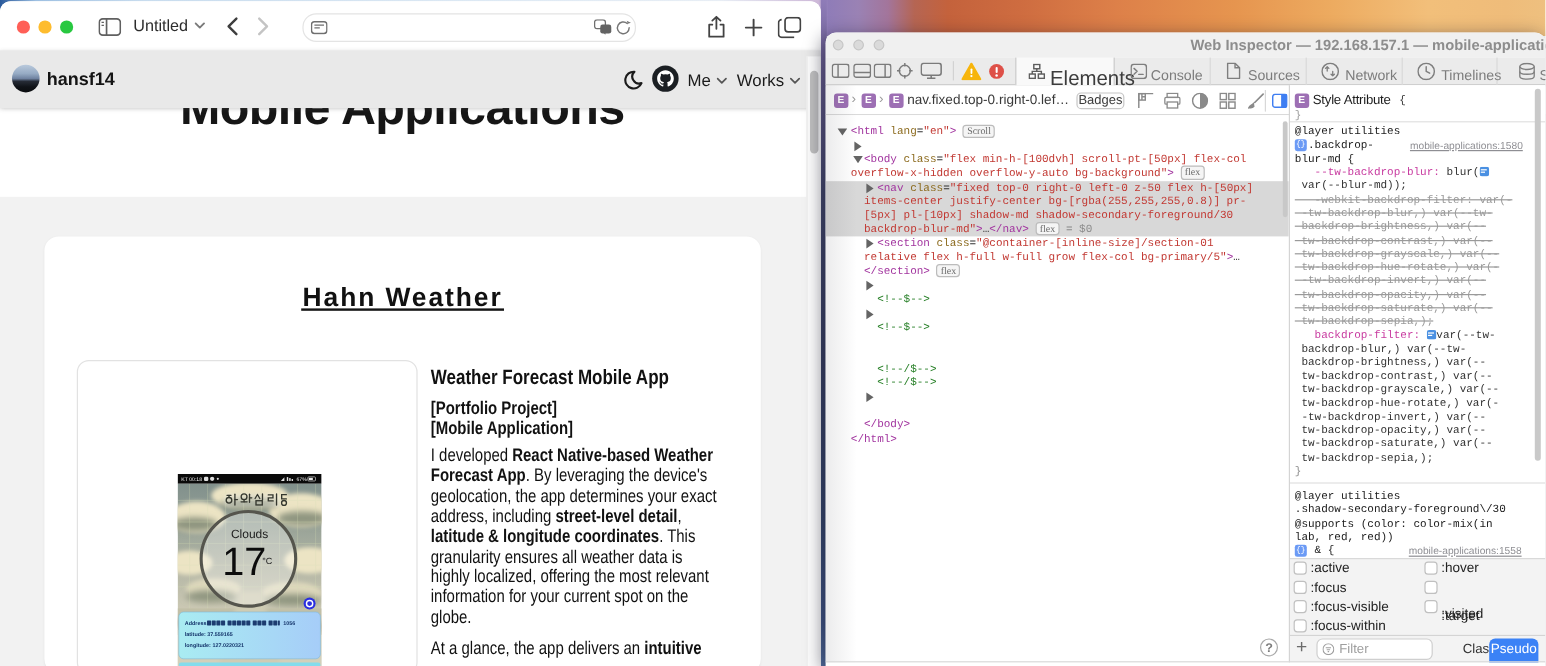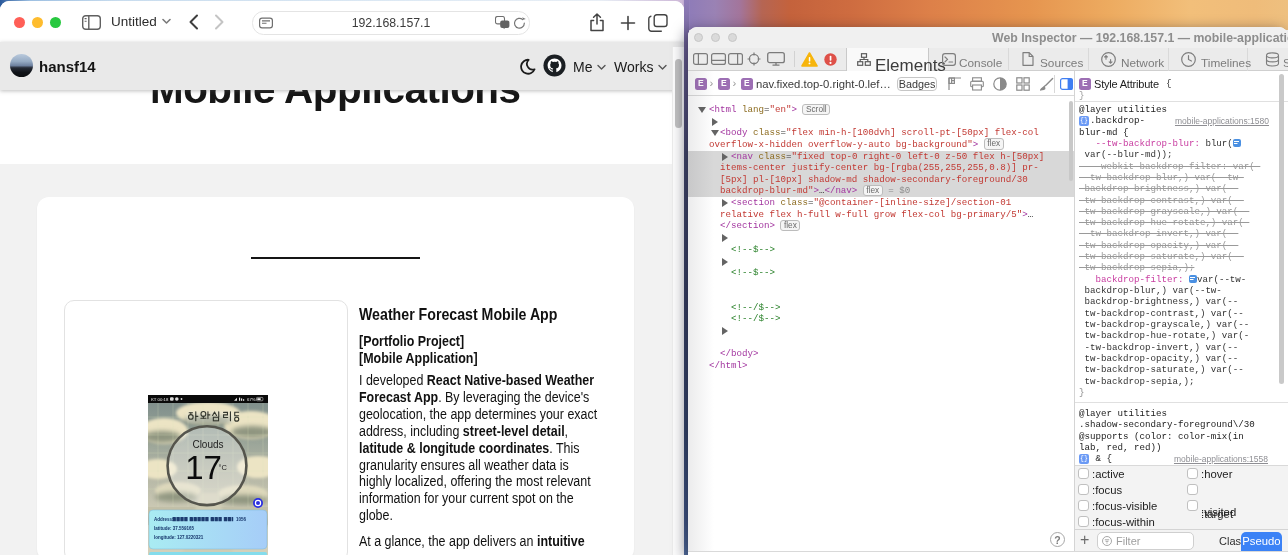--- a/index.html
+++ b/index.html
@@ -5,21 +5,21 @@
   * { margin:0; padding:0; box-sizing:border-box; }
   html,body { width:1288px; height:555px; overflow:hidden; }
   body { position:relative; font-family:"Liberation Sans", sans-serif; background:#fff; }
   .abs { position:absolute; }
   svg { display:block; }
   .tg { color:#a2359f; }
   .an { color:#8d6c20; }
   .av { color:#c23933; }
   .cm { color:#267f26; }
   .gr { color:#8c8c8c; }
-  .bdg { display:inline-block; border:1px solid #bcbcbc; border-radius:3px; padding:0 2.5px; font-size:8.3px; line-height:9.2px; margin:-2px 0; color:#696969; background:#f5f5f5; font-family:Liberation Sans, sans-serif; vertical-align:0.5px; }
+  .bdg { display:inline-block; border:1px solid #bcbcbc; border-radius:3px; padding:0 2.5px; font-size:8.3px; line-height:9.2px; margin:-2px 0; color:#696969; background:#f5f5f5; font-family:Liberation Serif, serif; vertical-align:0.5px; }
   .tri-r { width:0; height:0; border-left:6px solid #646464; border-top:4px solid transparent; border-bottom:4px solid transparent; }
   .tri-d { width:0; height:0; border-top:6px solid #646464; border-left:4px solid transparent; border-right:4px solid transparent; }
   .cssblk { font-family:'Liberation Mono',monospace; font-size:9.17px; line-height:11.32px; color:#333; }
   .sel { color:#1a1a1a; }
   .pn { color:#c83ca0; }
   .st { color:#9a9a9a; text-decoration:line-through; }
   .varic { display:inline-block; width:8px; height:8px; border-radius:2px; background:#4a90e2; vertical-align:-1px; background-image:linear-gradient(#fff 0 0),linear-gradient(#fff 0 0); background-size:5px 1px,3.5px 1px; background-position:1.5px 2.5px,1.5px 4.5px; background-repeat:no-repeat; }
   .cssbadge { width:10px; height:10px; border-radius:2px; background:#6b9af5; color:#fff; font-size:6.5px; line-height:10px; text-align:center; font-family:'Liberation Mono',monospace; }
   .link { font-size:8.5px; color:#8e8e93; text-decoration:underline; }
   .cb { width:11px; height:11px; border-radius:3px; background:#fff; border:1px solid #c0c0c0; }
@@ -56,21 +56,20 @@
   <svg class="abs" style="left:213px;top:13px;" width="12" height="16" viewBox="0 0 12 16">
       <path d="M3 1.5 L9.5 8 L3 14.5" fill="none" stroke="#c4c4c4" stroke-width="2" stroke-linecap="round" stroke-linejoin="round"></path>
     </svg>
 
   <div class="abs" style="left:252px;top:9.5px;width:278px;height:24px;border-radius:11.5px;background:#fff;border:1px solid #e4e4e4;"></div>
   <svg class="abs" style="left:259px;top:15.5px;" width="14" height="12" viewBox="0 0 14 11">
     <rect x="0.6" y="0.6" width="12.8" height="9.8" rx="2.4" fill="none" stroke="#6f6f6f" stroke-width="1.2"></rect>
     <line x1="3" y1="3.4" x2="11" y2="3.4" stroke="#6f6f6f" stroke-width="1.1"></line>
     <line x1="3" y1="5.8" x2="7.5" y2="5.8" stroke="#6f6f6f" stroke-width="1.1"></line>
   </svg>
-  <div class="abs" style="left:252px;top:15px;width:278px;text-align:center;font-size:12.3px;color:#3b3b3b;">192.168.157.1</div>
   <svg class="abs" style="left:495px;top:15px;" width="15" height="13" viewBox="0 0 15 13">
     <rect x="0.5" y="0.5" width="9" height="7.4" rx="2" fill="none" stroke="#6f6f6f" stroke-width="1.1"></rect>
     <rect x="5.2" y="4.4" width="9.2" height="7.6" rx="2" fill="#636363"></rect>
     <path d="M8 12 l1.6 1 v-1.6z" fill="#636363"></path>
   </svg>
   <svg class="abs" style="left:513px;top:14.5px;" width="13" height="14" viewBox="0 0 13 14">
     <path d="M11.3 7.2 a4.9 4.9 0 1 1 -1.6 -3.6" fill="none" stroke="#757575" stroke-width="1.2" stroke-linecap="round"></path>
     <path d="M9.2 1.2 l1 2.6 2.6-0.9z" fill="#757575"></path>
   </svg>
 
@@ -86,20 +85,21 @@
     <rect x="6.2" y="0.7" width="12.8" height="11.8" rx="2.6" fill="#fff" stroke="#434343" stroke-width="1.4"></rect>
   </svg>
 
   <div class="abs" id="page" style="left:0;top:41px;width:684px;height:513px;background:#fff;overflow:hidden;">
 
     <div class="abs" style="left:150px;top:23.5px;font-size:40.4px;line-height:46px;font-weight:bold;color:#161616;letter-spacing:-0.5px;white-space:nowrap;">Mobile Applications</div>
 
     <div class="abs" style="left:0;top:122px;width:684px;height:391px;background:#f2f2f2;"></div>
 
     <div class="abs" style="left:37px;top:155px;width:597px;height:364px;background:#fff;border-radius:12px;box-shadow:0 1px 2px rgba(0,0,0,0.05);"></div>
+    <div class="abs" style="left:37px;top:193px;width:597px;text-align:center;font-size:22px;letter-spacing:1.6px;line-height:25px;font-weight:bold;color:#111;">Hahn Weather</div>
     <div class="abs" style="left:251px;top:214.8px;width:169px;height:2.2px;background:#151515;"></div>
 
     <div class="abs" style="left:64px;top:258px;width:284px;height:262px;background:#fff;border:1.5px solid #e2e2e2;border-radius:10px;"></div>
 
     <svg class="abs" id="phone" style="left:148px;top:353px;" width="120" height="160" viewBox="0 0 120 160">
       <defs>
         <linearGradient id="sky" x1="0" y1="0" x2="0" y2="1">
           <stop offset="0" stop-color="#81908c"></stop>
             <stop offset="0.2" stop-color="#94a096"></stop>
             <stop offset="0.45" stop-color="#b2b5a4"></stop>

